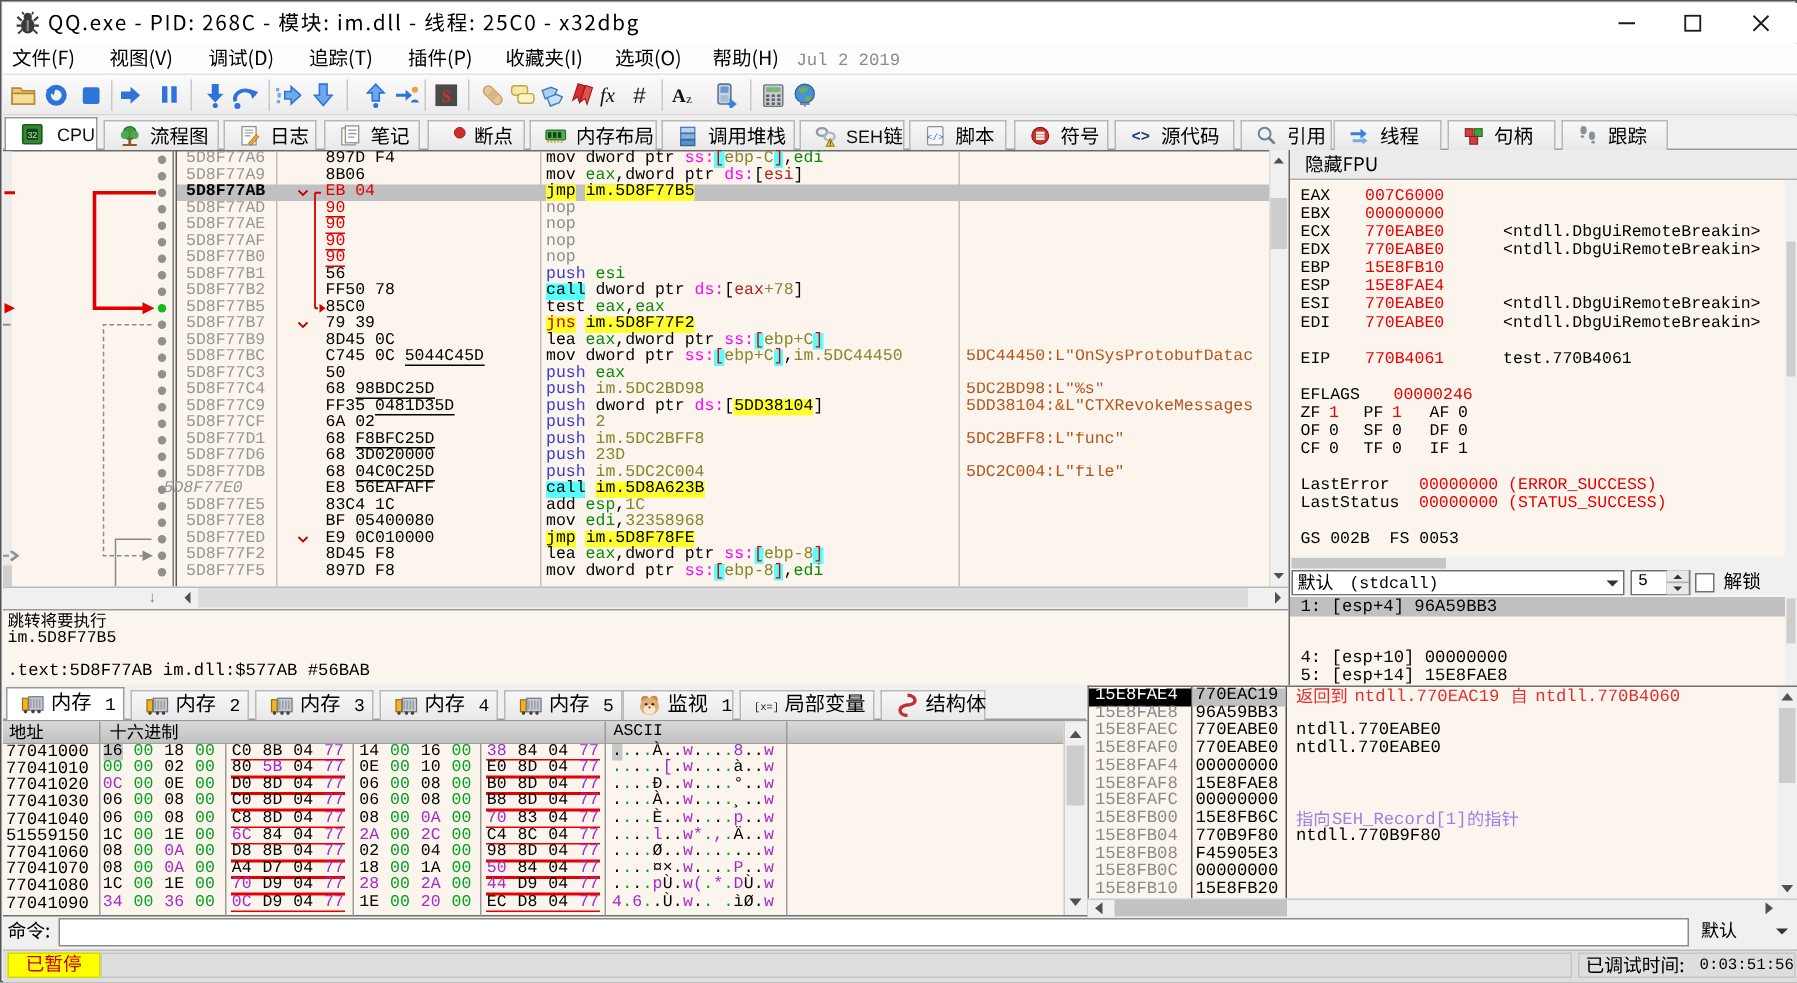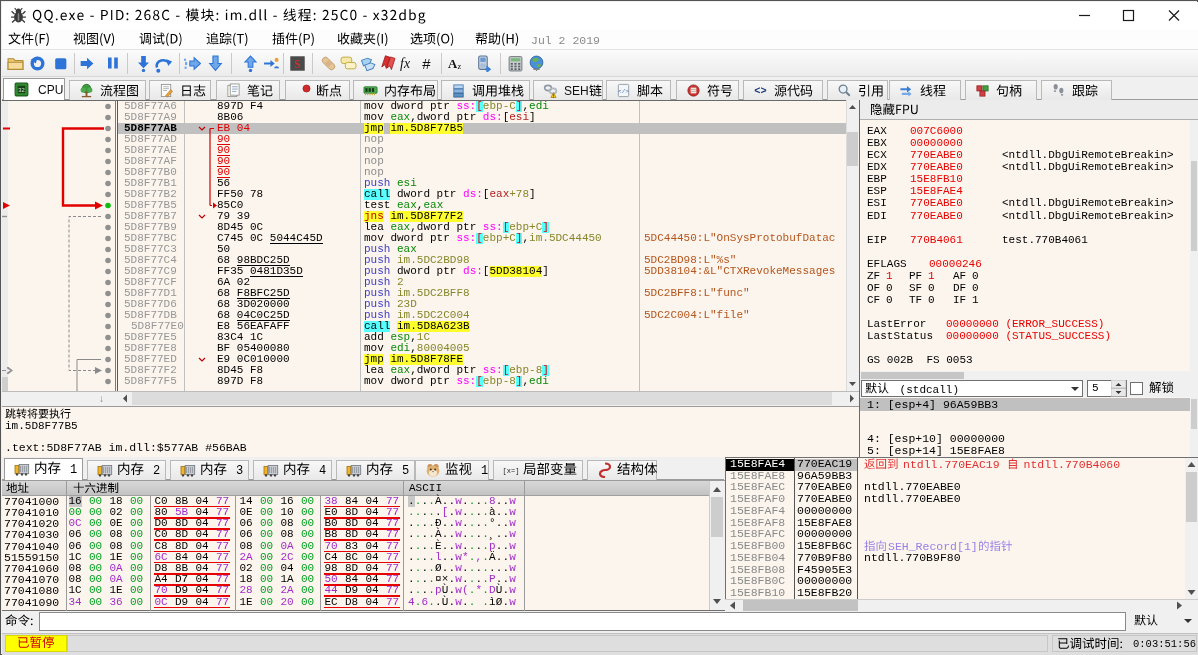--- a/index.html
+++ b/index.html
@@ -552,29 +552,29 @@
     <div class="row mono" style="left:363px;top:287px"><span style="color:#3C3CC8">push </span><span style="color:#86862A">im.5DC2BFF8</span></div>
     <div class="row mono" style="left:643px;top:287px;width:200px;overflow:hidden;color:#B4551D">5DC2BFF8:L"func"</div>
     <div class="row mono" style="left:123px;top:298px;color:#969696;">5D8F77D6</div>
     <div class="row mono" style="left:216px;top:298px"><span style="color:#000">68 3D020000</span></div>
     <div class="row mono" style="left:363px;top:298px"><span style="color:#3C3CC8">push </span><span style="color:#86862A">23D</span></div>
     <div class="row mono" style="left:123px;top:309px;color:#969696;">5D8F77DB</div>
     <div class="ab" style="left:235.8px;top:319px;width:52.8px;height:1px;background:#000"></div>
     <div class="row mono" style="left:216px;top:309px"><span style="color:#000">68 </span><span style="color:#000">04C0C25D</span></div>
     <div class="row mono" style="left:363px;top:309px"><span style="color:#3C3CC8">push </span><span style="color:#86862A">im.5DC2C004</span></div>
     <div class="row mono" style="left:643px;top:309px;width:200px;overflow:hidden;color:#B4551D">5DC2C004:L"file"</div>
-    <div class="row mono" style="left:130px;top:320px;color:#969696;">5D8F77E0</div>
+    <div class="row mono" style="left:108px;top:320px;color:#969696;font-style:italic;">5D8F77E0</div>
     <div class="row mono" style="left:216px;top:320px"><span style="color:#000">E8 56EAFAFF</span></div>
     <div class="row mono" style="left:363px;top:320px"><span style="color:#000;background:#57FFFF">call</span><span style="color:#000"> </span><span style="color:#000;background:#FFFF2E">im.5D8A623B</span></div>
     <div class="row mono" style="left:123px;top:331px;color:#969696;">5D8F77E5</div>
     <div class="row mono" style="left:216px;top:331px"><span style="color:#000">83C4 1C</span></div>
     <div class="row mono" style="left:363px;top:331px"><span style="color:#000">add </span><span style="color:#0A8A0A">esp</span><span style="color:#000">,</span><span style="color:#86862A">1C</span></div>
     <div class="row mono" style="left:123px;top:342px;color:#969696;">5D8F77E8</div>
     <div class="row mono" style="left:216px;top:342px"><span style="color:#000">BF 05400080</span></div>
-    <div class="row mono" style="left:363px;top:342px"><span style="color:#000">mov </span><span style="color:#0A8A0A">edi</span><span style="color:#000">,</span><span style="color:#86862A">80004005</span></div>
+    <div class="row mono" style="left:363px;top:342px"><span style="color:#000">mov </span><span style="color:#0A8A0A">edi</span><span style="color:#000">,</span><span style="color:#86862A">32358968</span></div>
     <div class="row mono" style="left:123px;top:353px;color:#969696;">5D8F77ED</div>
     <div class="row mono" style="left:216px;top:353px"><span style="color:#000">E9 0C010000</span></div>
     <div class="row mono" style="left:363px;top:353px"><span style="color:#000;background:#FFFF2E">jmp</span><span style="color:#000"> </span><span style="color:#000;background:#FFFF2E">im.5D8F78FE</span></div>
     <div class="row mono" style="left:123px;top:364px;color:#969696;">5D8F77F2</div>
     <div class="row mono" style="left:216px;top:364px"><span style="color:#000">8D45 F8</span></div>
     <div class="row mono" style="left:363px;top:364px"><span style="color:#000">lea </span><span style="color:#0A8A0A">eax</span><span style="color:#000">,</span><span style="color:#000">dword ptr </span><span style="color:#FF00FF">ss:</span><span style="color:#E00000;background:#57FFFF">[</span><span style="color:#86862A">ebp-8</span><span style="color:#E00000;background:#57FFFF">]</span></div>
     <div class="row mono" style="left:123px;top:375px;color:#969696;">5D8F77F5</div>
     <div class="row mono" style="left:216px;top:375px"><span style="color:#000">897D F8</span></div>
     <div class="row mono" style="left:363px;top:375px"><span style="color:#000">mov </span><span style="color:#000">dword ptr </span><span style="color:#FF00FF">ss:</span><span style="color:#E00000;background:#57FFFF">[</span><span style="color:#86862A">ebp-8</span><span style="color:#E00000;background:#57FFFF">]</span><span style="color:#000">,</span><span style="color:#0A8A0A">edi</span></div>
     <svg class="ab" style="left:195px;top:99px" width="25" height="291">

